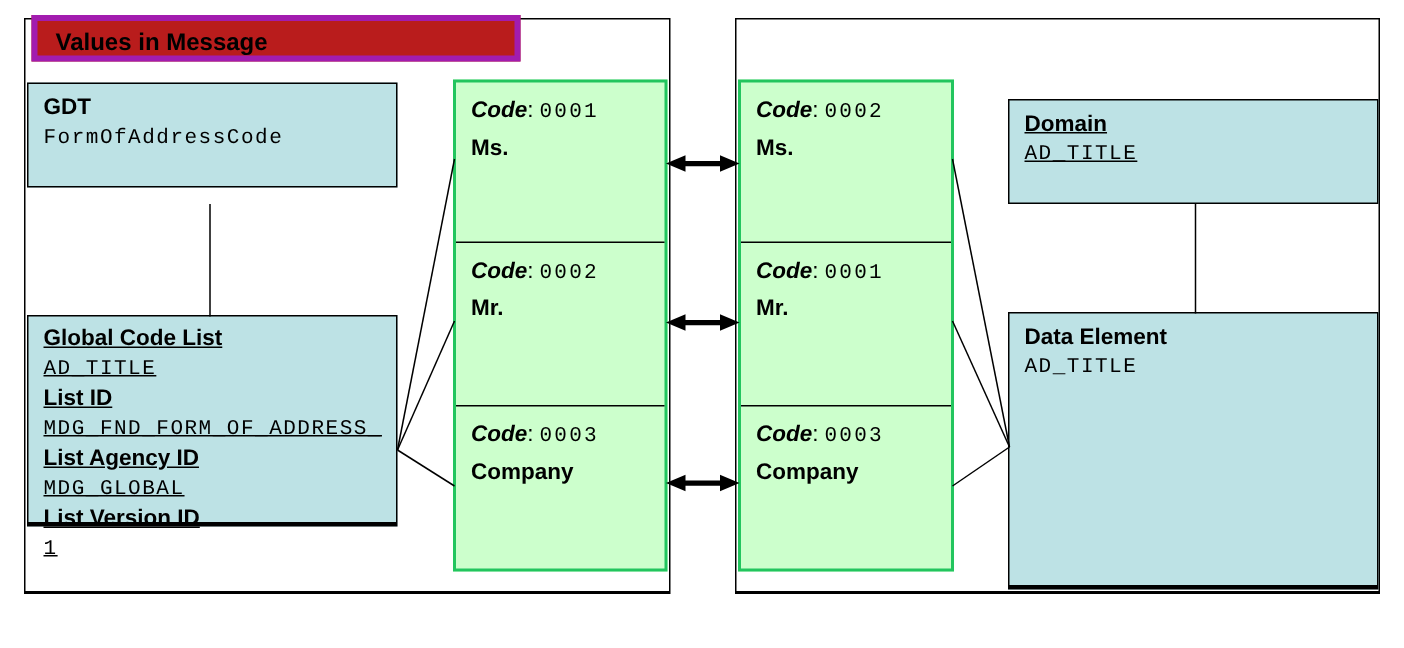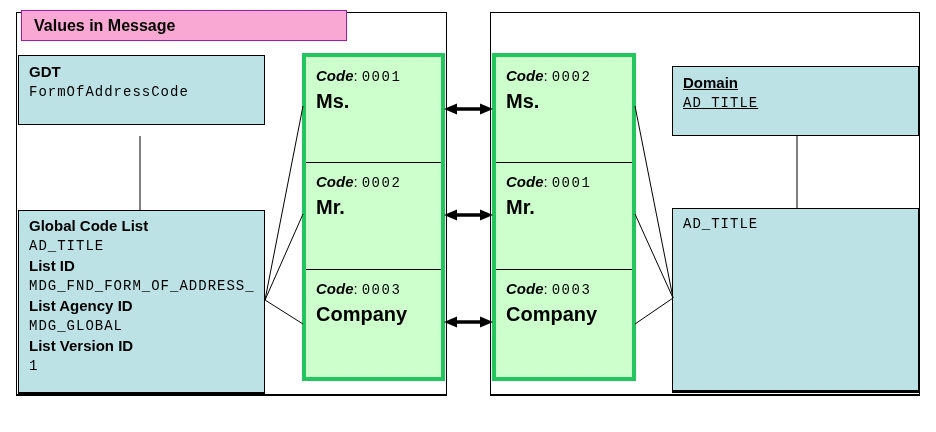--- a/index.html
+++ b/index.html
@@ -20,22 +20,22 @@
     background: #ffffff;
   }
   #panel-left  { left: 16px;  top: 12px; width: 429px; height: 381px; }
   #panel-right { left: 490px; top: 12px; width: 428px; height: 381px; }
 
   
   .panel-header {
     position: absolute;
     top: 10px;
     height: 31px;
-    background: #f9a8d4;
-    border: 1px solid #a21caf;
+    background: #b91c1c;
+    border: 4px solid #a21caf;
     z-index: 5;
     font-weight: bold;
     font-size: 16px;
     line-height: 29px;
     padding-left: 12px;
     box-sizing: border-box;
     white-space: nowrap;
   }
   #header-left  { left: 21px;  width: 326px; }
   #header-right { left: 497px; width: 324px; }
@@ -43,41 +43,41 @@
   
   .blue-box {
     position: absolute;
     background: #bde2e5;
     border: 1px solid #000000;
     box-sizing: border-box;
     padding: 5px 0 0 10px;
     z-index: 3;
   }
   #gdt-box          { left: 18px;  top: 55px;  width: 247px; height: 70px; }
-  #code-list-box    { left: 18px;  top: 210px; width: 247px; height: 185px; border-bottom-width: 3px; }
+  #code-list-box    { left: 18px;  top: 210px; width: 247px; height: 141px; border-bottom-width: 3px; text-decoration: underline; }
   #domain-box       { left: 672px; top: 66px;  width: 247px; height: 70px; text-decoration: underline; }
   #data-element-box { left: 672px; top: 208px; width: 247px; height: 185px; border-bottom-width: 3px; }
 
   .box-title { font-weight: bold; font-size: 15px; line-height: 20px; white-space: nowrap; }
   .mono-value {
     font-family: "Liberation Mono", monospace;
     font-size: 14px;
     line-height: 20px;
     letter-spacing: 1px;
     white-space: nowrap;
   }
   #gdt-box .box-title, #domain-box .box-title, #data-element-box .box-title { line-height: 21px; }
   #gdt-box .mono-value, #domain-box .mono-value, #data-element-box .mono-value { line-height: 21px; }
 
   
   .code-column {
     position: absolute;
     top: 53px;
     height: 328px;
-    border: 4px solid #22c55e;
+    border: 2px solid #22c55e;
     box-sizing: border-box;
     background: #ccffcc;
     display: flex;
     flex-direction: column;
     z-index: 3;
   }
   #code-column-left  { left: 302px; width: 143px; }
   #code-column-right { left: 492px; width: 144px; }
   .code-cell {
     box-sizing: border-box;
@@ -89,21 +89,21 @@
   .code-cell.r3 { height: 110px; }
   .code-line { white-space: nowrap; line-height: 22px; }
   .code-label { font-weight: bold; font-style: italic; font-size: 15px; }
   .code-colon { font-size: 15px; }
   .code-value {
     font-family: "Liberation Mono", monospace;
     font-size: 14px;
     letter-spacing: 1.5px;
     padding-left: 4px;
   }
-  .code-name { font-weight: bold; font-size: 20px; line-height: 22px; margin-top: 2px; }
+  .code-name { font-weight: bold; font-size: 15px; line-height: 22px; margin-top: 2px; }
 
   
   #overlay {
     position: absolute;
     left: 0; top: 0;
     width: 936px; height: 432px;
     z-index: 10;
     pointer-events: none;
   }
 </style>
@@ -133,20 +133,21 @@
     <div class="box-title">List Version ID</div>
     <div class="mono-value">1</div>
   </div>
 
   <div class="blue-box" id="domain-box">
     <div class="box-title">Domain</div>
     <div class="mono-value">AD_TITLE</div>
   </div>
 
   <div class="blue-box" id="data-element-box">
+    <div class="box-title">Data Element</div>
     <div class="mono-value">AD_TITLE</div>
   </div>
 
   <div class="code-column" id="code-column-left">
     <div class="code-cell r1">
       <div class="code-line"><span class="code-label">Code</span><span class="code-colon">:</span><span class="code-value">0001</span></div>
       <div class="code-name">Ms.</div>
     </div>
     <div class="code-cell r2">
       <div class="code-line"><span class="code-label">Code</span><span class="code-colon">:</span><span class="code-value">0002</span></div>

